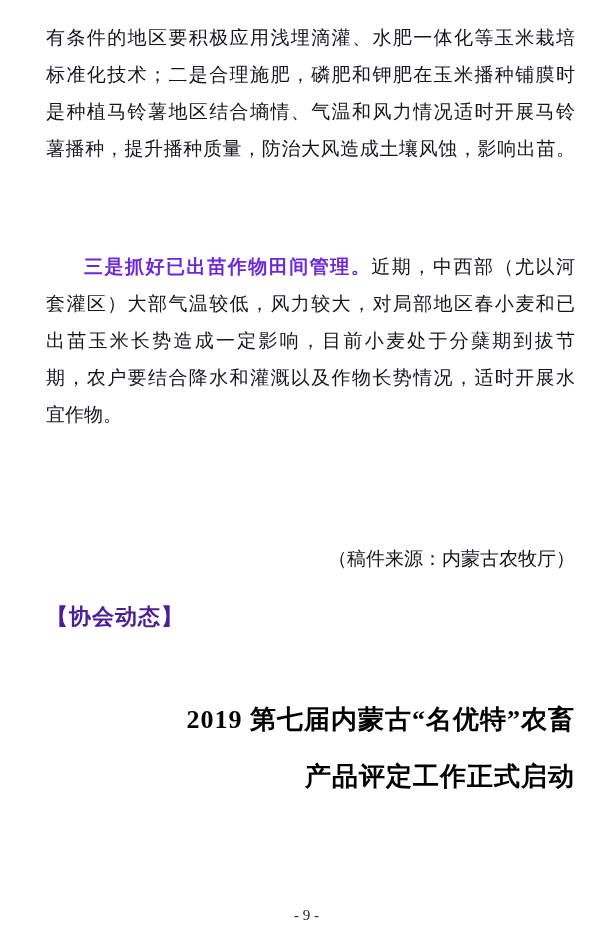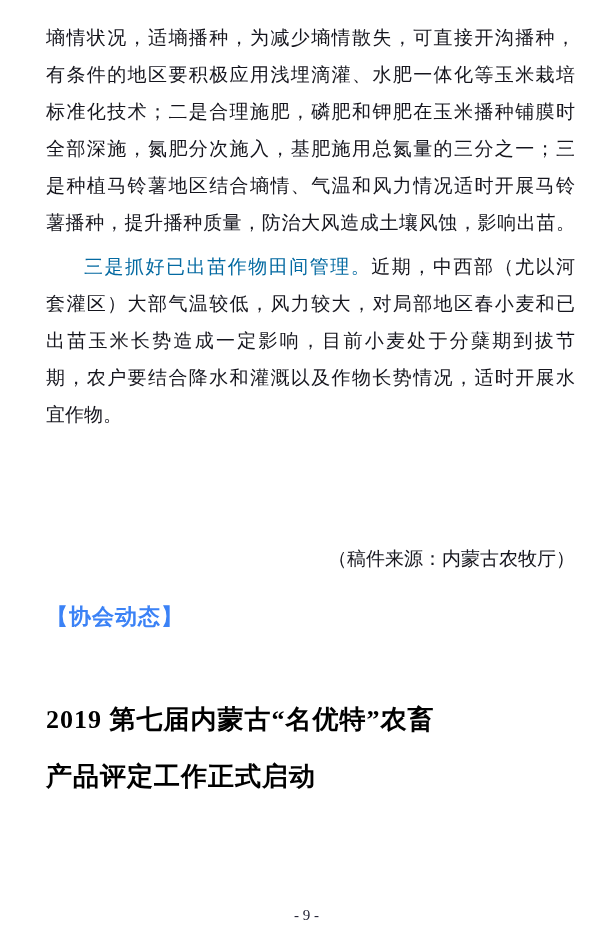--- a/index.html
+++ b/index.html
@@ -17,58 +17,56 @@
     font-size: 19px;
     line-height: 37px;
     min-height: 37px;
   }
   .jl {
     text-align: justify;
     text-align-last: justify;
     text-justify: inter-character;
   }
   .indent { text-indent: 38px; }
-  .bold-lead { font-weight: 400; color: #0369a1; }
+  .bold-lead { font-weight: 700; color: #6d28d9; }
   .right-align { text-align: right; text-align-last: right; margin-top: 24px; }
   .section-heading {
     font-family: "Liberation Sans", "DejaVu Sans", sans-serif;
     font-weight: 700;
     font-size: 22px;
     line-height: 37px;
-    color: #3b82f6;
+    color: #4c1d95;
     letter-spacing: 1px;
   }
   .article-title {
     font-weight: 700;
     font-size: 26px;
     line-height: 42px;
-    text-align: left;
+    text-align: right;
     color: #000000;
     letter-spacing: 1px;
   }
   .page-number {
     position: absolute;
     left: 0;
     width: 613px;
     text-align: center;
     font-size: 15px;
     line-height: 18px;
     color: #1d1d30;
   }
 </style>
 </head>
 <body>
 
 <div class="page">
 
   <div class="block" style="top:19px">
-    <div class="line jl">墒情状况，适墒播种，为减少墒情散失，可直接开沟播种，</div>
     <div class="line jl">有条件的地区要积极应用浅埋滴灌、水肥一体化等玉米栽培</div>
     <div class="line jl">标准化技术；二是合理施肥，磷肥和钾肥在玉米播种铺膜时</div>
-    <div class="line jl">全部深施，氮肥分次施入，基肥施用总氮量的三分之一；三</div>
     <div class="line jl">是种植马铃薯地区结合墒情、气温和风力情况适时开展马铃</div>
     <div class="line jl">薯播种，提升播种质量，防治大风造成土壤风蚀，影响出苗。</div>
   </div>
 
   <div class="block" style="top:248px">
     <div class="line jl indent"><span class="bold-lead">三是抓好已出苗作物田间管理。</span><span>近期，中西部（尤以河</span></div>
     <div class="line jl">套灌区）大部气温较低，风力较大，对局部地区春小麦和已</div>
     <div class="line jl">出苗玉米长势造成一定影响，目前小麦处于分蘖期到拔节</div>
     <div class="line jl">期，农户要结合降水和灌溉以及作物长势情况，适时开展水</div>
     <div class="line">宜作物。</div>

